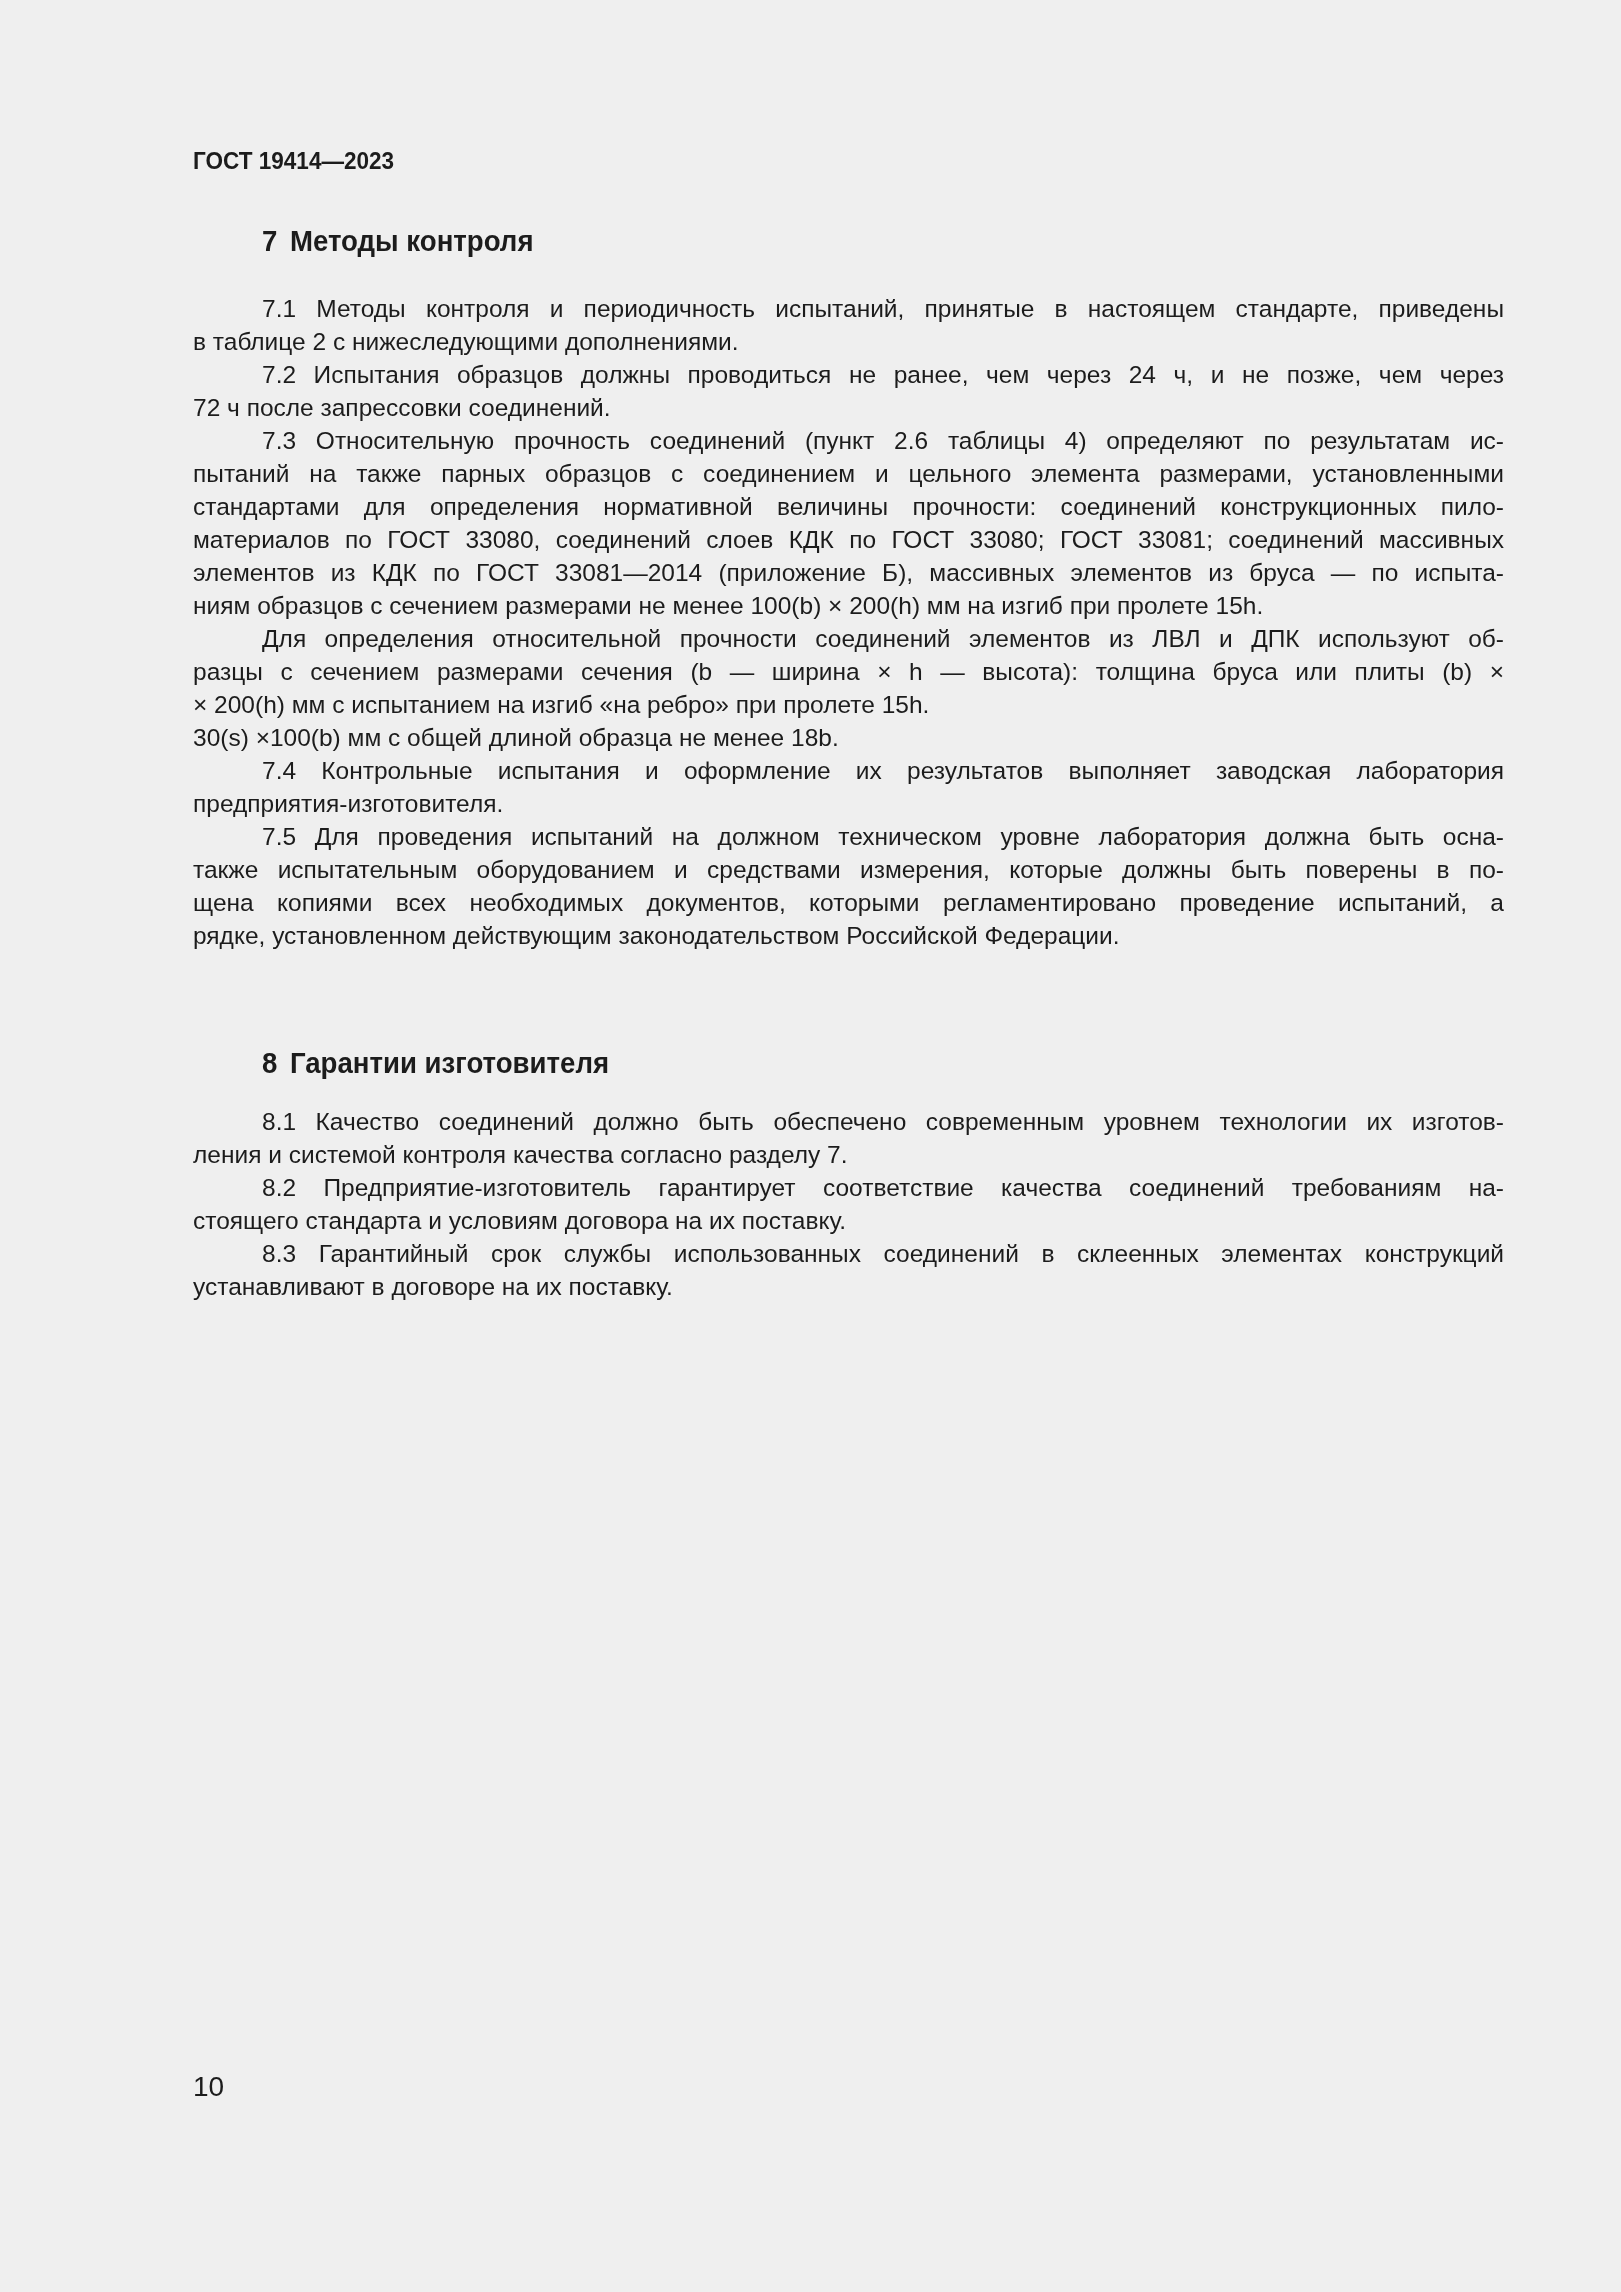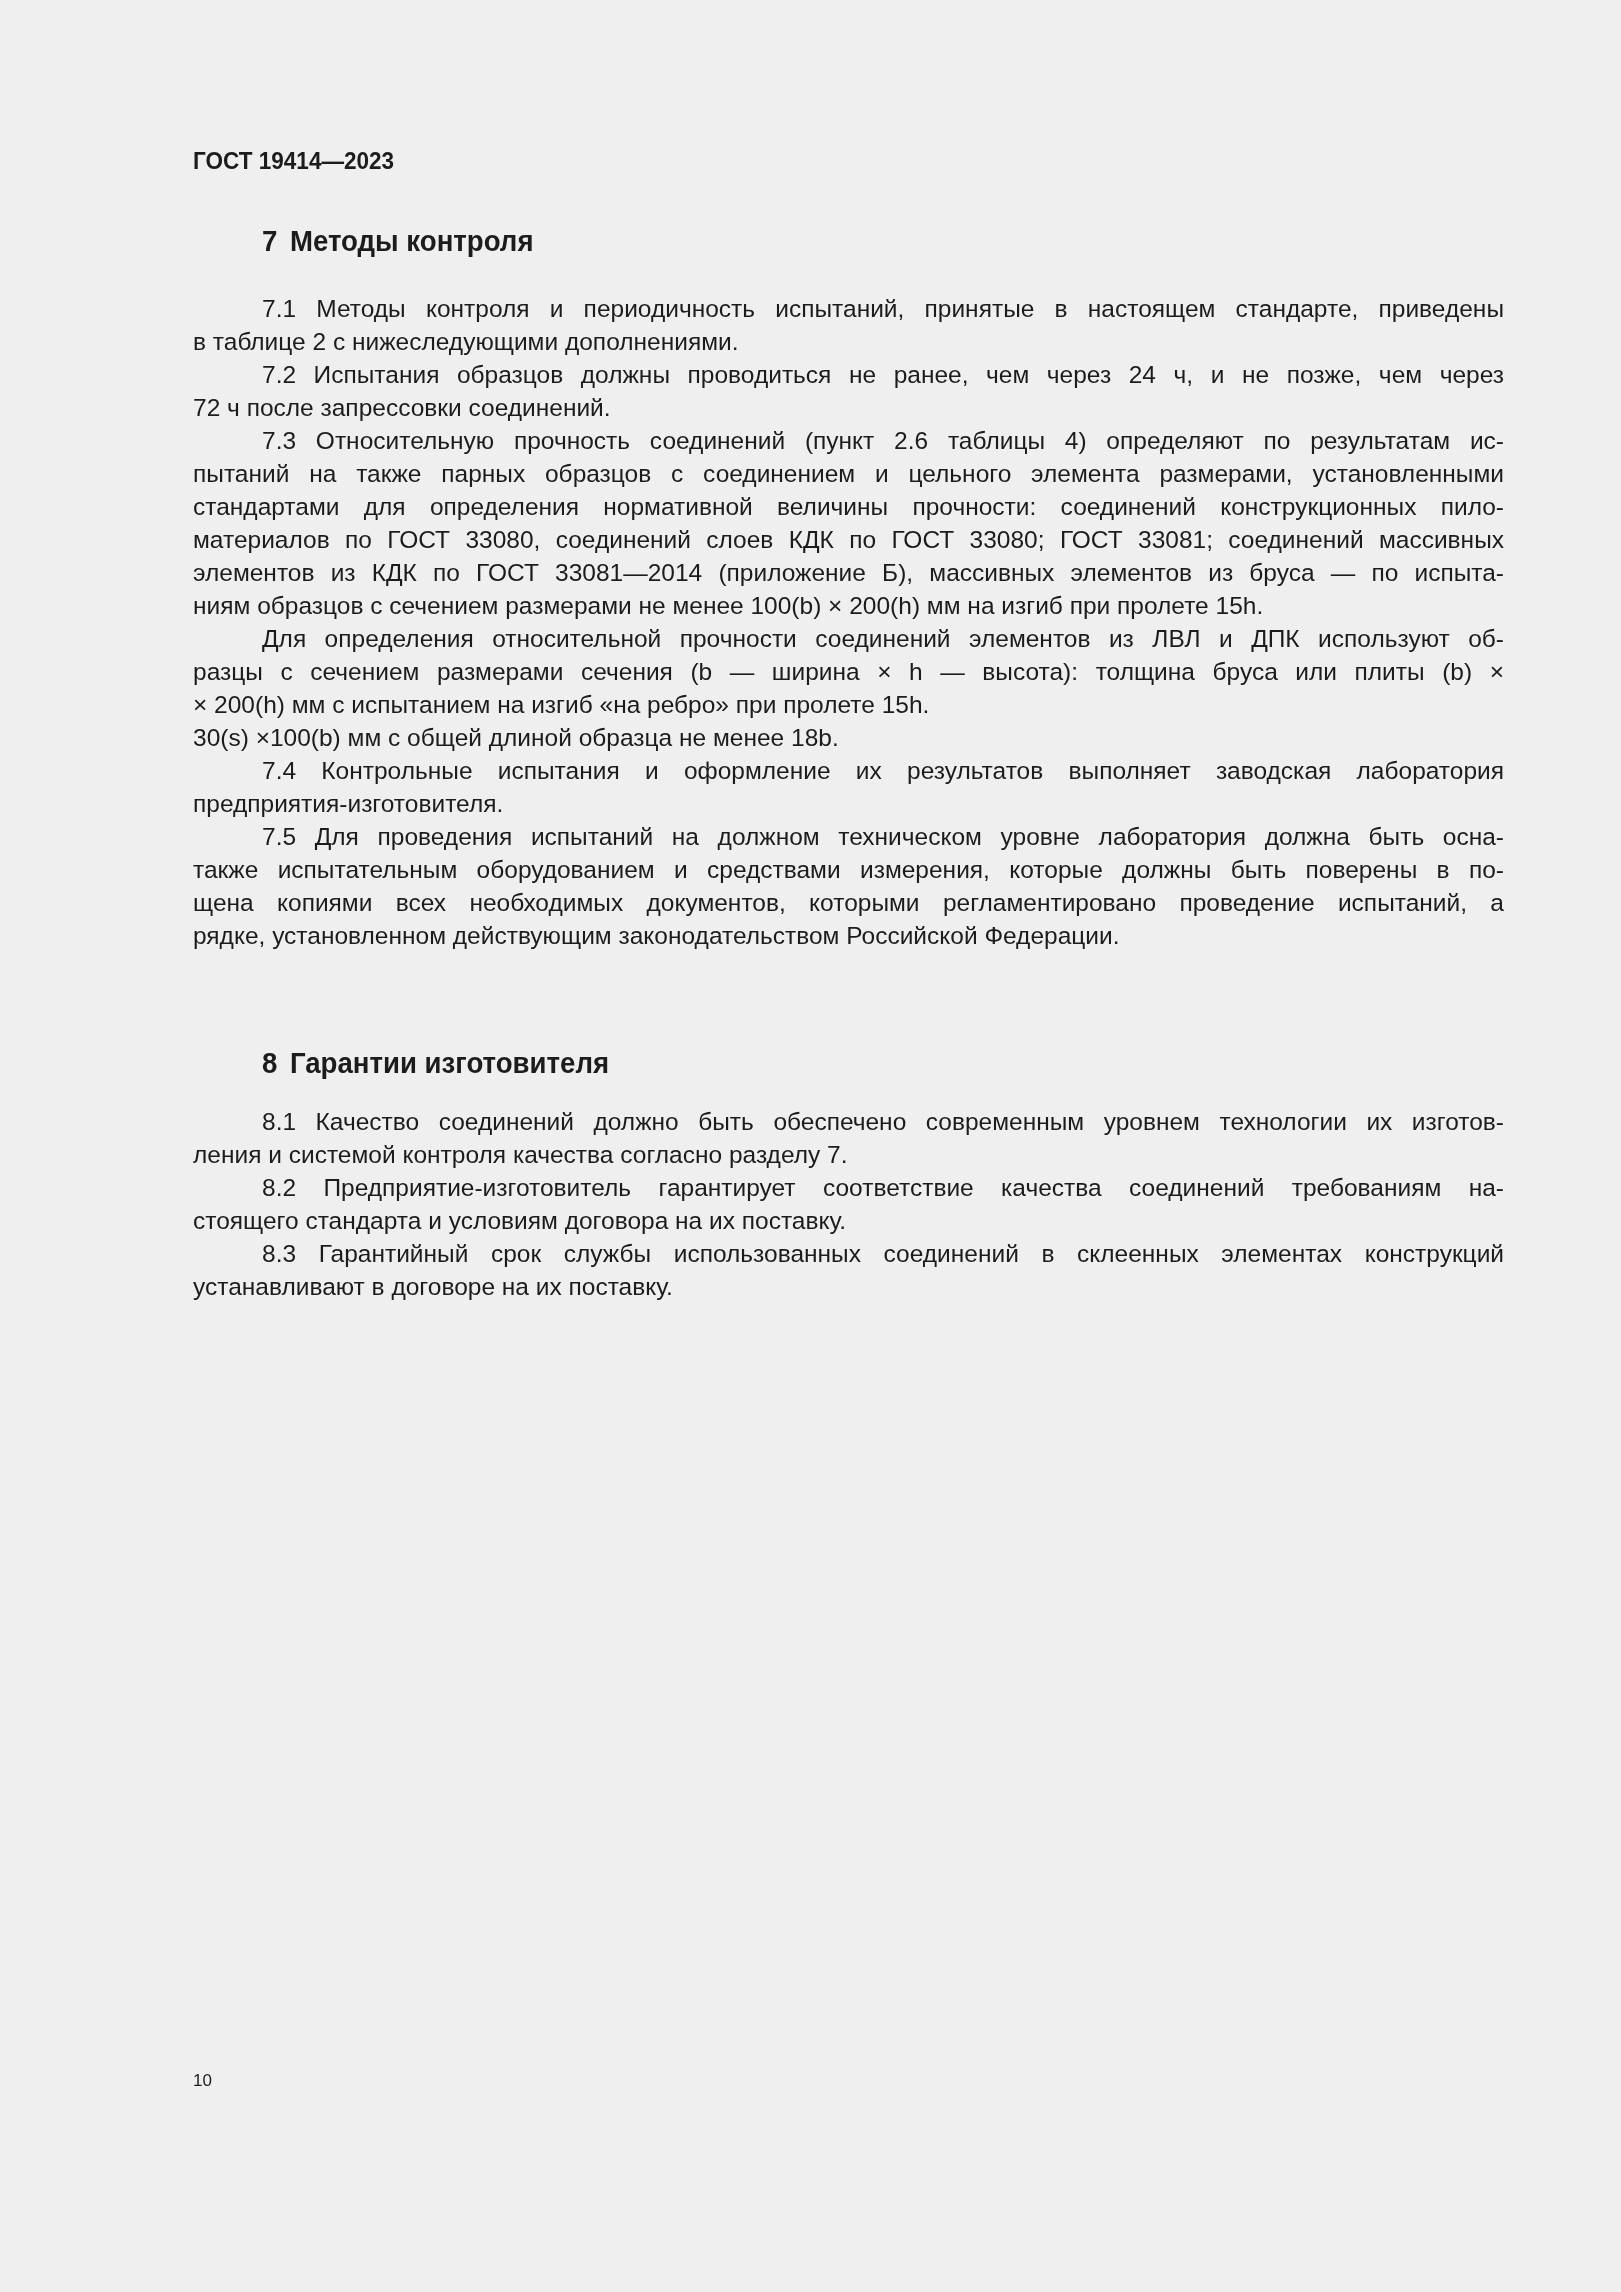--- a/index.html
+++ b/index.html
@@ -56,21 +56,21 @@
     white-space: nowrap;
     height: 33px;
     overflow: visible;
   }
   .line.last { text-align-last: left; }
   .line.indent { padding-left: 69px; }
   .page-number {
     position: absolute;
     top: 2071px;
     left: 0;
-    font-size: 17px;
+    font-size: 28px;
   }
 </style>
 </head>
 <body>
 
 <div class="page">
 
   <div class="doc-header">ГОСТ 19414—2023</div>
 
   <div class="section-title" style="top:224px;">

